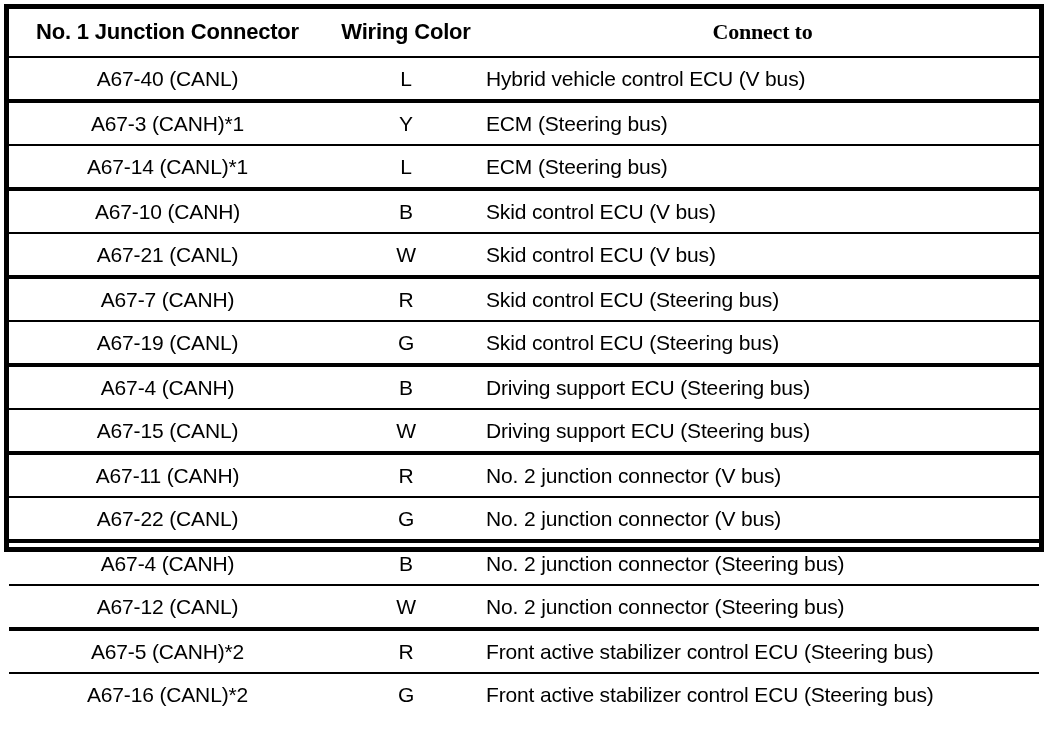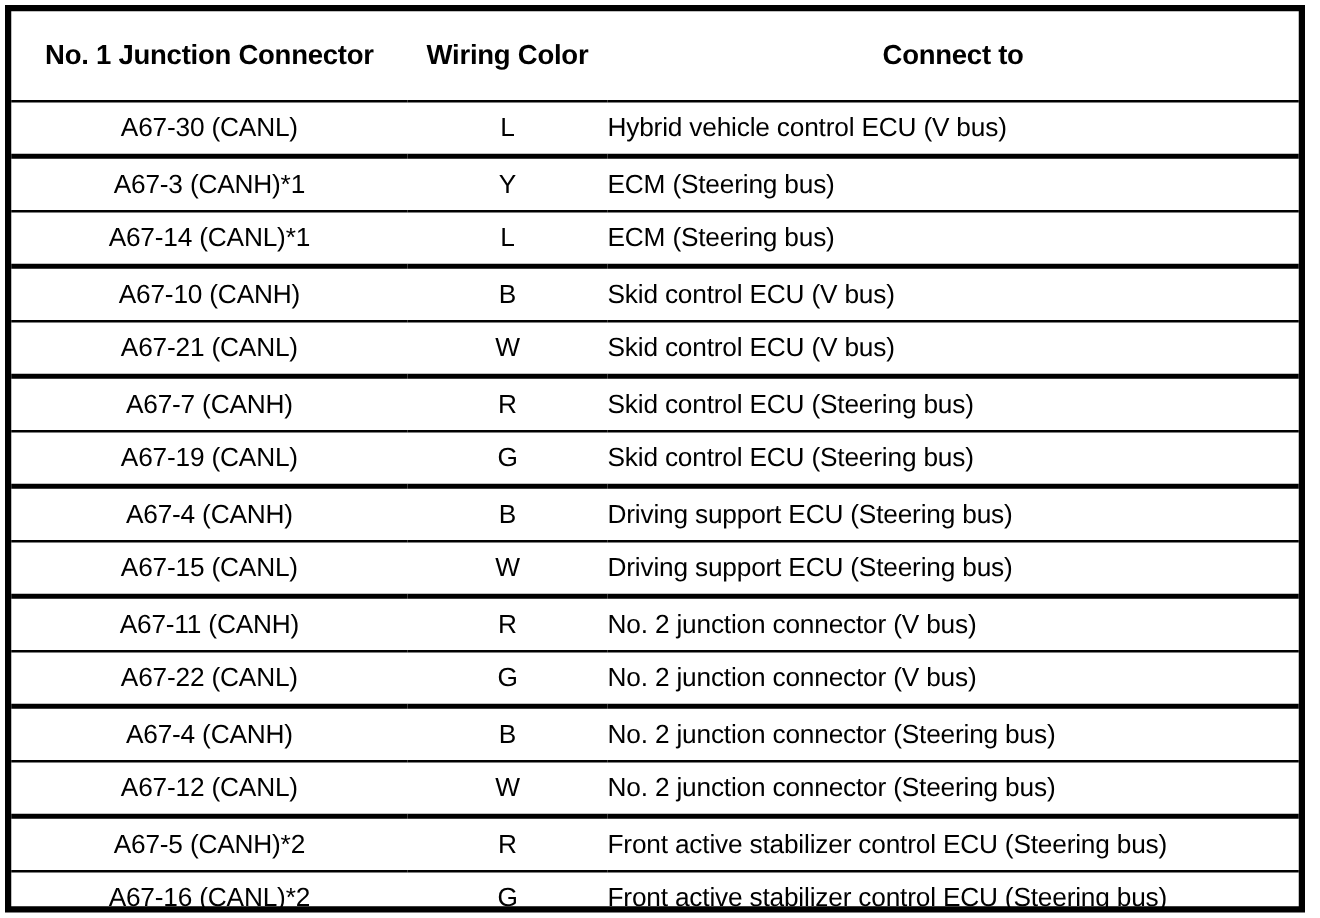--- a/index.html
+++ b/index.html
@@ -13,21 +13,21 @@
     overflow: hidden;
     font-family: "Liberation Sans", "DejaVu Sans", sans-serif;
     color: #000000;
   }
 
   #table-wrap {
     position: absolute;
     left: 4px;
     top: 4px;
     width: 1040px;
-    height: 726px;
+    height: 548px;
     box-sizing: border-box;
     border: 5px solid #000000;
     background: #ffffff;
   }
 
   table.wiring-table {
     width: 100%;
     height: 100%;
     border-collapse: collapse;
     table-layout: fixed;
@@ -55,21 +55,21 @@
   
   tr.header-row th {
     font-weight: bold;
     font-size: 22px;
     text-align: center;
     height: 39px;
     letter-spacing: -0.2px;
   }
   tr.header-row th.h-pin   { padding: 0 2px; }
   tr.header-row th.h-color { padding: 0 2px; }
-  tr.header-row th.h-dest  { padding: 16px 2px; }
+  tr.header-row th.h-dest  { padding: 4px 2px; font-family: Liberation Serif, serif; }
 
   
   tr.sep-thick > td { border-top: 4px solid #000000; }
   tr.sep-thin  > td { border-top: 2px solid #000000; }
 
   
   td.cell-pin   { text-align: center; height: 41px; padding: 0 4px; }
   td.cell-color { text-align: center; height: 41px; padding: 0 4px; }
   td.cell-dest  { text-align: left;   height: 41px; padding: 0 2px 0 9px; white-space: nowrap; }
 </style>
@@ -85,21 +85,21 @@
     </colgroup>
     <thead>
       <tr class="header-row">
         <th class="h-pin">No. 1 Junction Connector</th>
         <th class="h-color col-div-l">Wiring Color</th>
         <th class="h-dest col-div-l">Connect to</th>
       </tr>
     </thead>
     <tbody id="table-body">
         <tr class="sep-thin">
-          <td class="cell-pin">A67-30 (CANL)</td>
+          <td class="cell-pin">A67-40 (CANL)</td>
           <td class="cell-color col-div-l">L</td>
           <td class="cell-dest col-div-l">Hybrid vehicle control ECU (V bus)</td>
         </tr>
         <tr class="sep-thick">
           <td class="cell-pin">A67-3 (CANH)*1</td>
           <td class="cell-color col-div-l">Y</td>
           <td class="cell-dest col-div-l">ECM (Steering bus)</td>
         </tr>
         <tr class="sep-thin">
           <td class="cell-pin">A67-14 (CANL)*1</td>

